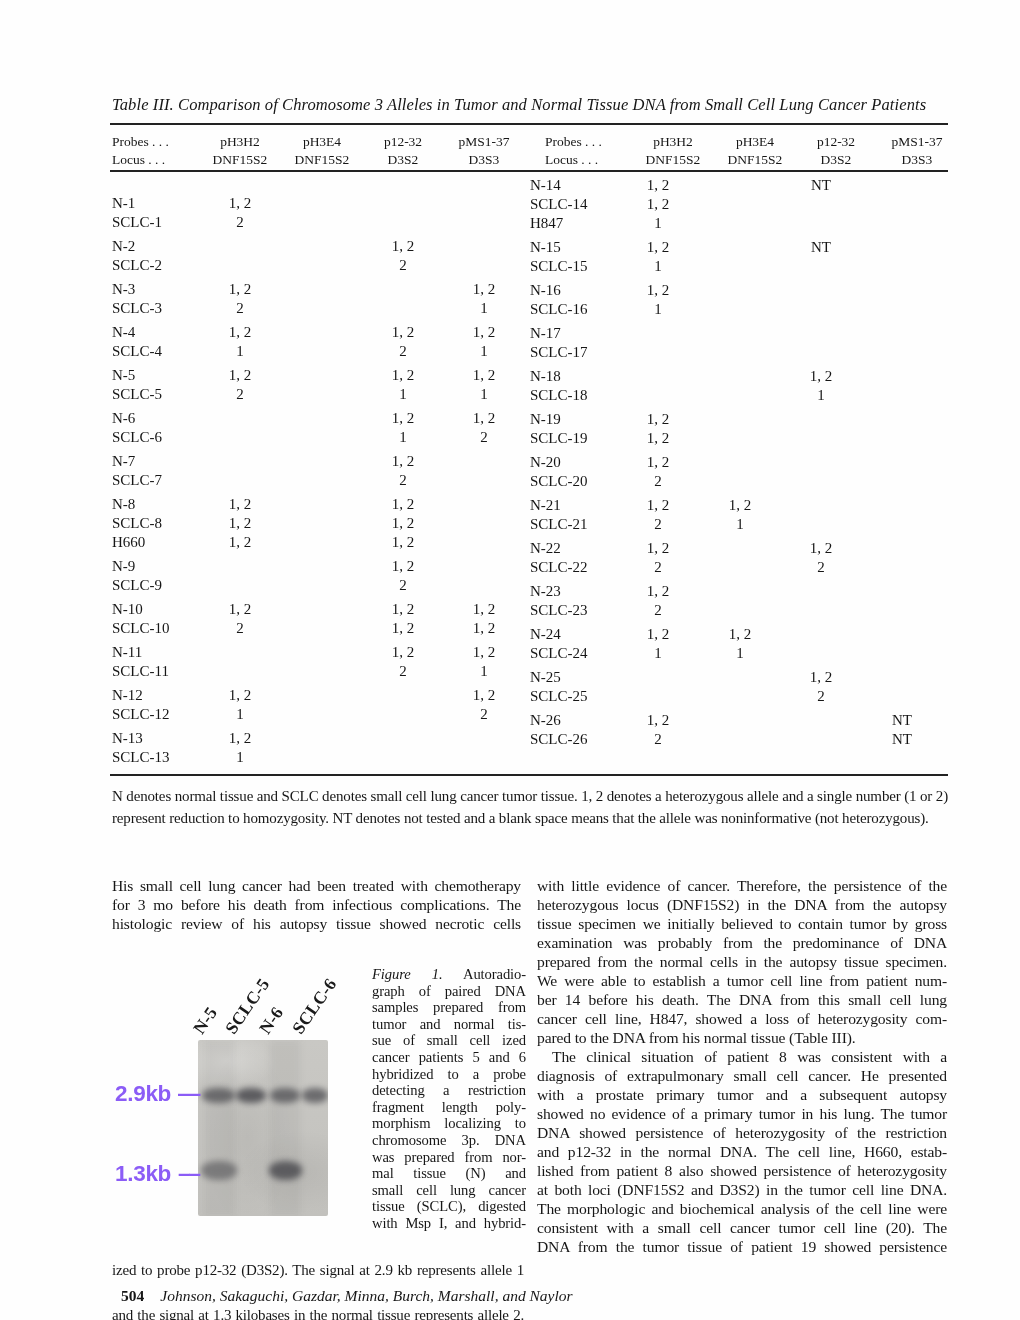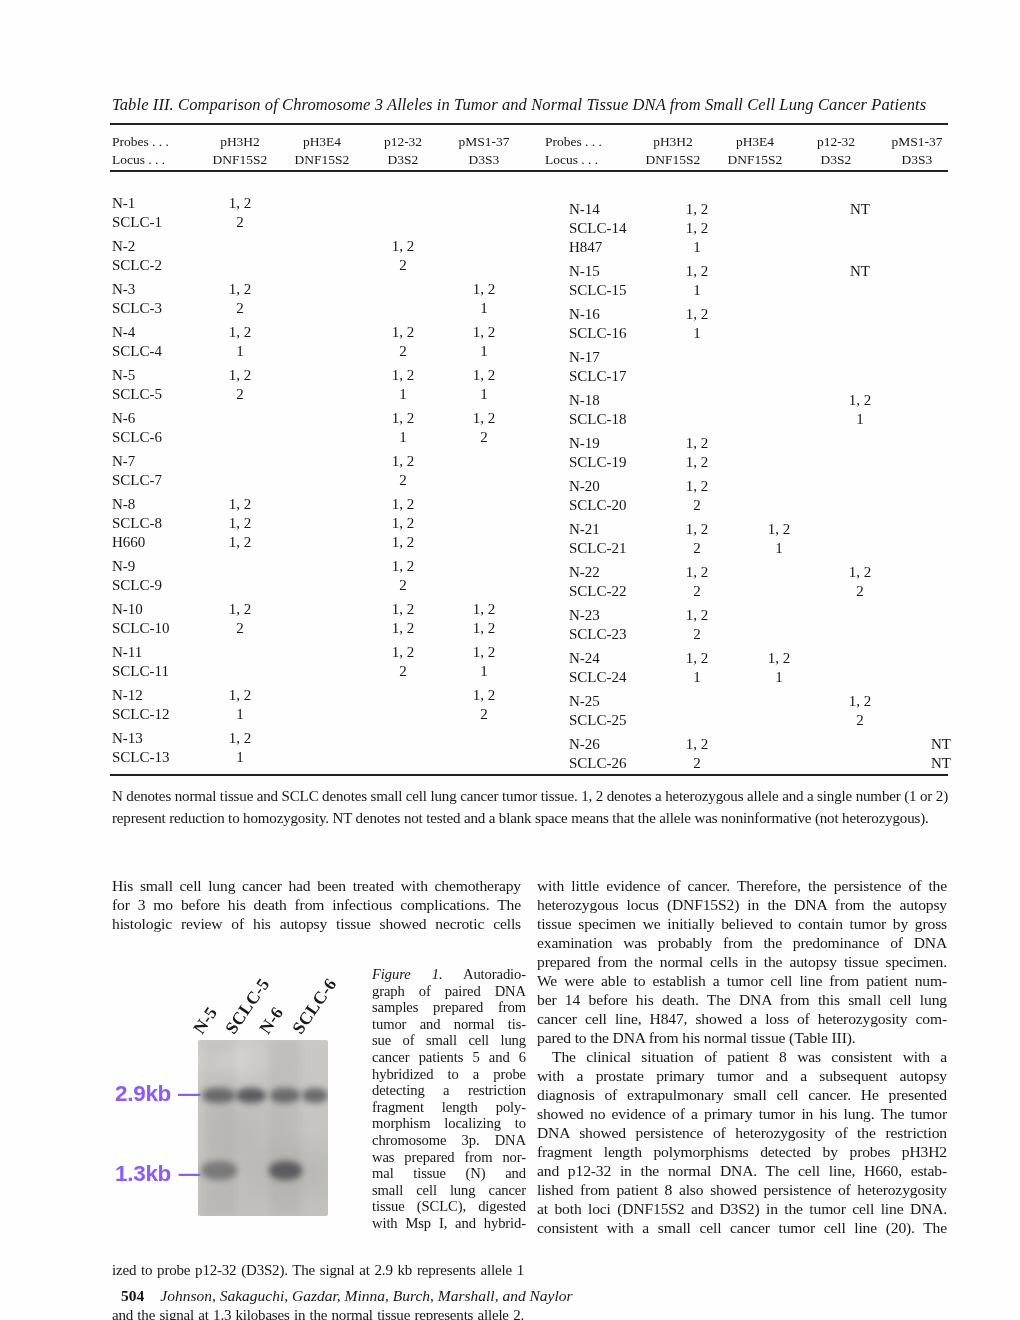--- a/index.html
+++ b/index.html
@@ -20,21 +20,21 @@
   .rule.r2{top:170px;height:1.6px;}
   .rule.r3{top:774px;height:1.6px;}
 
   .thead{position:absolute;top:132px;}
   #header-left{left:112px;width:416px;}
   #header-right{left:545px;width:416px;}
   .thead .t-row{height:18px;font-size:13.5px;}
 
   .thalf{position:absolute;}
   #table-left{left:112px;top:194px;width:416px;}
-  #table-right{left:569px;top:176px;width:416px;margin-top:24px;}
+  #table-right{left:530px;top:176px;width:416px;}
 
   .t-group{margin-bottom:5px;}
   .t-row{
     display:grid;grid-template-columns:88px 80px 84px 78px 84px;
     height:19px;font-size:15px;line-height:19px;white-space:nowrap;
   }
   .t-label{text-align:left;}
   .t-cell{text-align:center;}
 
   #footnote{position:absolute;left:112px;top:786px;width:836px;}
@@ -580,29 +580,30 @@
       <div class="line">tissue specimen we initially believed to contain tumor by gross</div>
       <div class="line">examination was probably from the predominance of DNA</div>
       <div class="line">prepared from the normal cells in the autopsy tissue specimen.</div>
       <div class="line">We were able to establish a tumor cell line from patient num-</div>
       <div class="line">ber 14 before his death. The DNA from this small cell lung</div>
       <div class="line">cancer cell line, H847, showed a loss of heterozygosity com-</div>
       <div class="line">pared to the DNA from his normal tissue (Table III).</div>
     </div>
   <div id="right-para2">
       <div class="line">The clinical situation of patient 8 was consistent with a</div>
+      <div class="line">diagnosis of extrapulmonary small cell cancer. He presented</div>
       <div class="line">with a prostate primary tumor and a subsequent autopsy</div>
-      <div class="line">diagnosis of extrapulmonary small cell cancer. He presented</div>
       <div class="line">showed no evidence of a primary tumor in his lung. The tumor</div>
       <div class="line">DNA showed persistence of heterozygosity of the restriction</div>
-      <div class="line">fragment length polymorphisms detected by probes pH3H2</div>
       <div class="line">and p12-32 in the normal DNA. The cell line, H660, estab-</div>
       <div class="line">lished from patient 8 also showed persistence of heterozygosity</div>
       <div class="line">at both loci (DNF15S2 and D3S2) in the tumor cell line DNA.</div>
+      <div class="line">The morphologic and biochemical analysis of the cell line were</div>
       <div class="line">consistent with a small cell cancer tumor cell line (20). The</div>
+      <div class="line">DNA from the tumor tissue of patient 19 showed persistence</div>
     </div>
 
   <div id="lane-labels">
       <span class="lane-label" style="left: 8px;">N-5</span>
       <span class="lane-label" style="left: 40px;">SCLC-5</span>
       <span class="lane-label" style="left: 74px;">N-6</span>
       <span class="lane-label" style="left: 107px;">SCLC-6</span>
     </div>
   <div id="blot">
       <div class="band" style="left: 4px; top: 48px; width: 33px; height: 15px; opacity: 0.7;"></div>
@@ -615,21 +616,21 @@
       <div class="streak" style="left: 72px; width: 30px;"></div>
     </div>
   <div id="kb-29" class="kb"><span>2.9kb</span><span class="dash">—</span></div>
   <div id="kb-13" class="kb"><span>1.3kb</span><span class="dash">––</span></div>
 
   <div id="caption">
       <div class="line"><i>Figure 1.</i> Autoradio-</div>
       <div class="line">graph of paired DNA</div>
       <div class="line">samples prepared from</div>
       <div class="line">tumor and normal tis-</div>
-      <div class="line">sue of small cell lung</div>
+      <div class="line">sue of small cell ized</div>
       <div class="line">cancer patients 5 and 6</div>
       <div class="line">hybridized to a probe</div>
       <div class="line">detecting a restriction</div>
       <div class="line">fragment length poly-</div>
       <div class="line">morphism localizing to</div>
       <div class="line">chromosome 3p. DNA</div>
       <div class="line">was prepared from nor-</div>
       <div class="line">mal tissue (N) and</div>
       <div class="line">small cell lung cancer</div>
       <div class="line">tissue (SCLC), digested</div>

